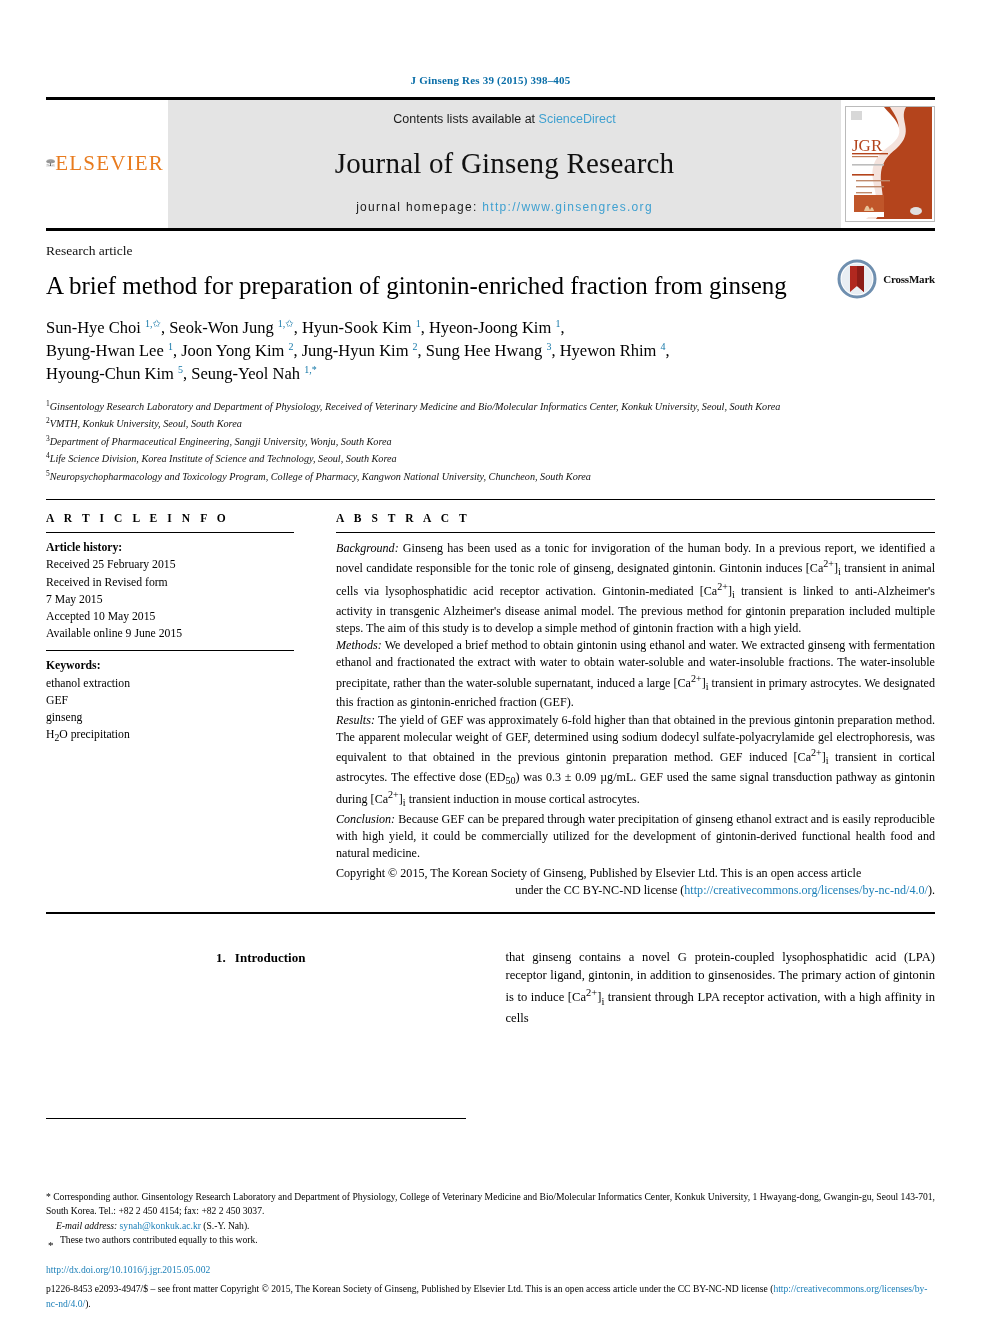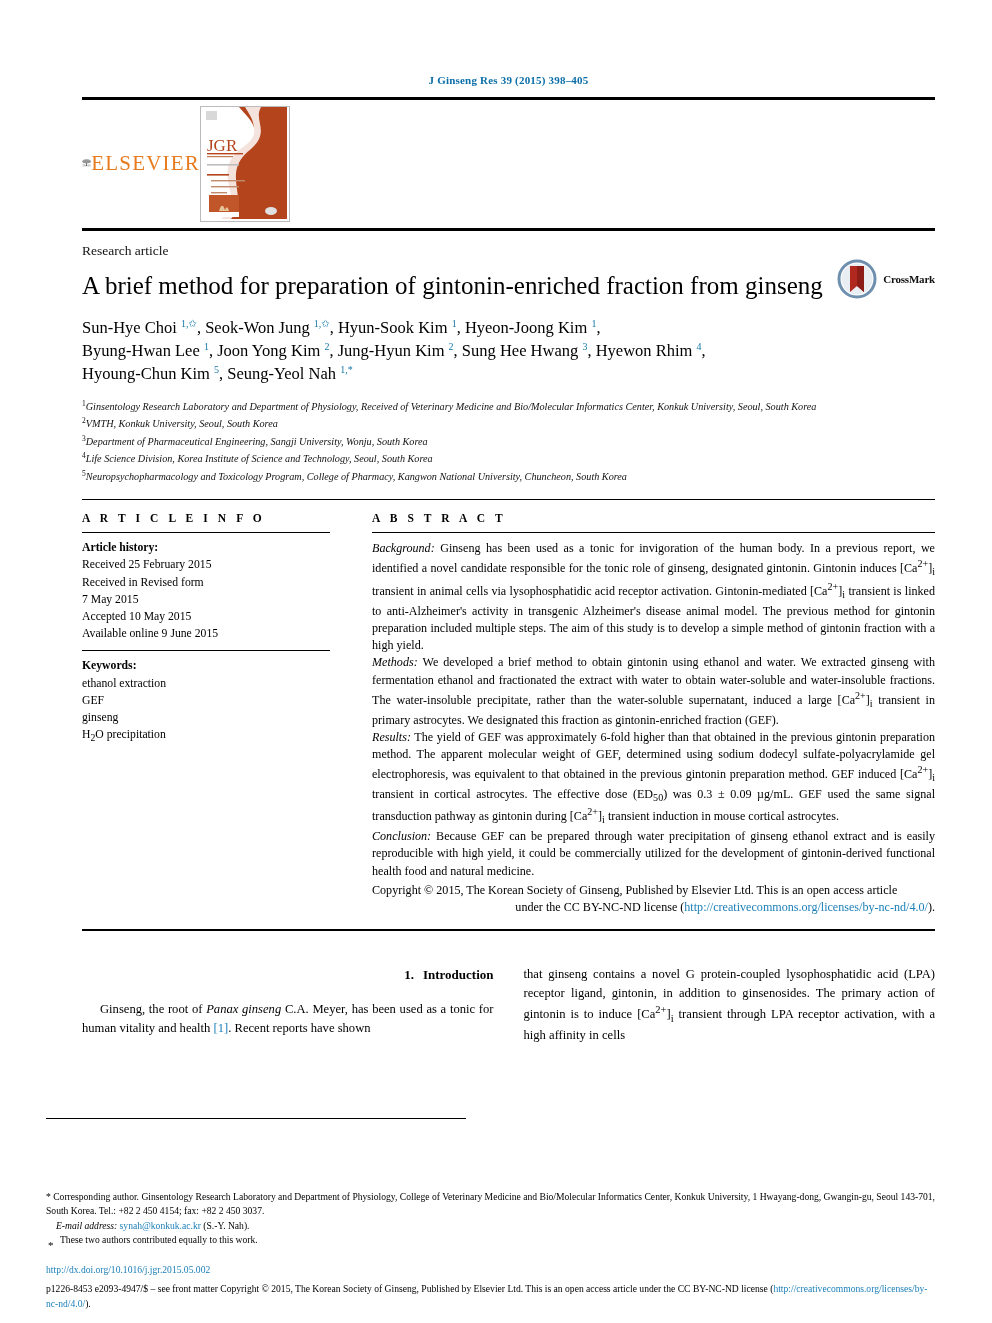--- a/index.html
+++ b/index.html
@@ -13,21 +13,20 @@
     font-family: "Liberation Serif", serif;
     color: #000000;
     position: relative;
     overflow: hidden;
   }
   .page {
     position: relative;
     width: 981px;
     height: 1323px;
     box-sizing: border-box;
-    padding-left: 36px;
   }
 
   
   .running-head {
     text-align: center;
     font-size: 11px;
     color: #0a6ea8;
     font-weight: bold;
     letter-spacing: .2px;
     padding-top: 74px;
@@ -230,21 +229,21 @@
     flex: 1 1 0;
     font-family: "Liberation Serif", serif;
     font-size: 12.6px;
     line-height: 1.47;
     text-align: justify;
   }
   .bcol h2 {
     font-size: 13px;
     font-weight: bold;
     margin: 0 0 16px 0;
-    text-align: right;
+    text-align: center;
   }
   .bcol h2 .num { margin-right: 9px; }
   .bcol p { margin: 0; text-indent: 18px; }
   .bcol p.noind { text-indent: 0; }
 
   
   .foot-rule {
     position: absolute;
     left: 46px;
     width: 420px;
@@ -306,20 +305,29 @@
           <ellipse cx="16" cy="60" rx="12" ry="7" fill="#8a8a8a" opacity="0.45"></ellipse>
           <ellipse cx="80" cy="62" rx="11" ry="6" fill="#8a8a8a" opacity="0.45"></ellipse>
           <rect x="2" y="74" width="92" height="2.4" fill="#3d3d3d"></rect>
           <ellipse cx="30" cy="70" rx="14" ry="5" fill="#7a7a7a" opacity="0.4"></ellipse>
           <ellipse cx="66" cy="70" rx="13" ry="5" fill="#7a7a7a" opacity="0.4"></ellipse>
         </g>
       </svg>
       <div class="elsevier-word">ELSEVIER</div>
     </div>
 
+    <div class="masthead-center">
+      <div class="contents-line">
+        <span>Contents lists available at </span><span class="sd">ScienceDirect</span>
+      </div>
+      <div class="journal-title">Journal of Ginseng Research</div>
+      <div class="homepage-line">
+        <span>journal homepage: </span><span class="url">http://www.ginsengres.org</span>
+      </div>
+    </div>
 
     <div class="cover-thumb">
       <svg width="86" height="112" viewBox="0 0 86 112">
         <rect x="0" y="0" width="86" height="112" fill="#ffffff"></rect>
         <path d="M38 0 H86 V112 H20 C48 92 6 66 42 40 C66 24 46 10 38 0 Z" fill="#b4441c"></path>
         <path d="M44 0 H60 C52 14 70 24 50 42 C18 66 50 92 30 112 H14 C40 92 4 66 40 40 C62 24 50 10 44 0 Z" fill="#ffffff" opacity="0.85"></path>
         <rect x="5" y="4" width="11" height="9" fill="#d8d8d8"></rect>
         <text x="6" y="44" font-family="Liberation Serif, serif" font-size="17" fill="#b4441c">JGR</text>
         <rect x="6" y="46" width="36" height="1.4" fill="#b4441c"></rect>
         <rect x="6" y="49" width="26" height="1.2" fill="#c07a55"></rect>
@@ -406,21 +414,20 @@
         </div>
       </div>
     </div>
   </div>
 
   <div class="info-rule-bottom"></div>
 
   <div class="body-cols">
     <div class="bcol">
       <h2><span class="num">1.</span><span>Introduction</span></h2>
-      <p><span>Ginseng, the root of </span><i>Panax ginseng</i><span> C.A. Meyer, has been used as a tonic for human vitality and health </span><span class="link">[1]</span><span>. Recent reports have shown</span></p>
     </div>
     <div class="bcol">
       <p class="noind">that ginseng contains a novel G protein-coupled lysophosphatidic acid (LPA) receptor ligand, gintonin, in addition to ginsenosides. The primary action of gintonin is to induce [Ca<sup>2+</sup>]<sub>i</sub> transient through LPA receptor activation, with a high affinity in cells</p>
     </div>
   </div>
 
   <div class="foot-rule"></div>
   <div class="footnotes">
     <div class="fn-star">* Corresponding author. Ginsentology Research Laboratory and Department of Physiology, College of Veterinary Medicine and Bio/Molecular Informatics Center, Konkuk University, 1 Hwayang-dong, Gwangin-gu, Seoul 143-701, South Korea. Tel.: +82 2 450 4154; fax: +82 2 450 3037.</div>
     <div class="fn-email"><i>E-mail address:</i> <span class="link">synah@konkuk.ac.kr</span><span> (S.-Y. Nah).</span></div>

